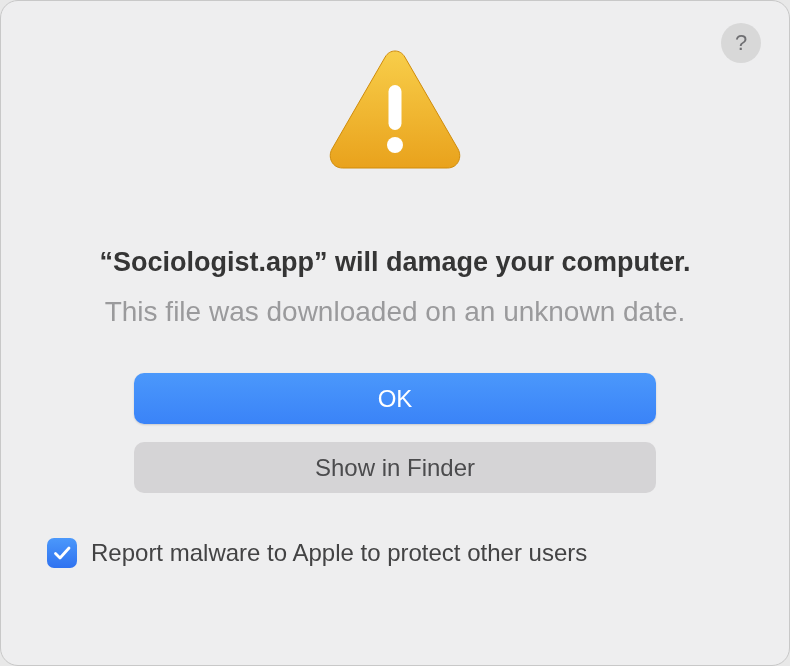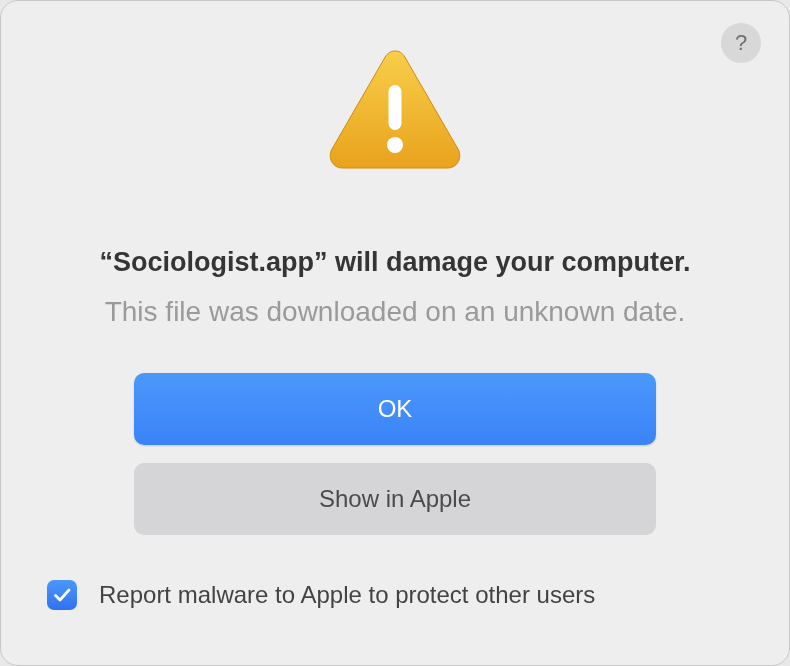--- a/index.html
+++ b/index.html
@@ -89,40 +89,40 @@
       z-index: 2;
     }
     .button-stack {
       display: flex;
       flex-direction: column;
       gap: 18px;
       width: 522px;
       z-index: 2;
     }
     .btn {
-      height: 72px;
+      height: 51px;
       border-radius: 10px;
       border: none;
       font-size: 24px;
       font-weight: 400;
       cursor: pointer;
     }
     .btn-primary {
       background: linear-gradient(to bottom, #4b98fb 0%, #3a83f8 100%);
       color: #ffffff;
       box-shadow: 0 1px 2px rgba(0,0,0,0.15);
     }
     .btn-secondary {
       background: #d5d4d6;
       color: #4b4b4d;
     }
     .checkbox-row {
       display: flex;
       align-items: center;
-      gap: 22px;
+      gap: 14px;
       margin-top: 45px;
       z-index: 2;
       align-self: flex-start;
       margin-left: 18px;
     }
     .checkbox {
       width: 30px;
       height: 30px;
       border-radius: 7px;
       background: linear-gradient(to bottom, #4b98fb 0%, #2f72f0 100%);
@@ -162,21 +162,21 @@
       <circle cx="70" cy="100" r="8" fill="#ffffff"></circle>
     </svg>
   </div>
 
   <div class="title">“Sociologist.app” will damage your computer.</div>
 
   <div class="subtitle">This file was downloaded on an unknown date.</div>
 
   <div class="button-stack">
     <button class="btn btn-primary">OK</button>
-    <button class="btn btn-secondary">Show in Apple</button>
+    <button class="btn btn-secondary">Show in Finder</button>
   </div>
 
   <div class="checkbox-row">
     <div class="checkbox" role="checkbox" aria-checked="true">
       <svg width="20" height="20" viewBox="0 0 20 20">
         <path d="M3.5 10.5 L8 15 L17 5" stroke="#ffffff" stroke-width="2.8" fill="none" stroke-linecap="round" stroke-linejoin="round"></path>
       </svg>
     </div>
     <span class="checkbox-label">Report malware to Apple to protect other users</span>
   </div>

